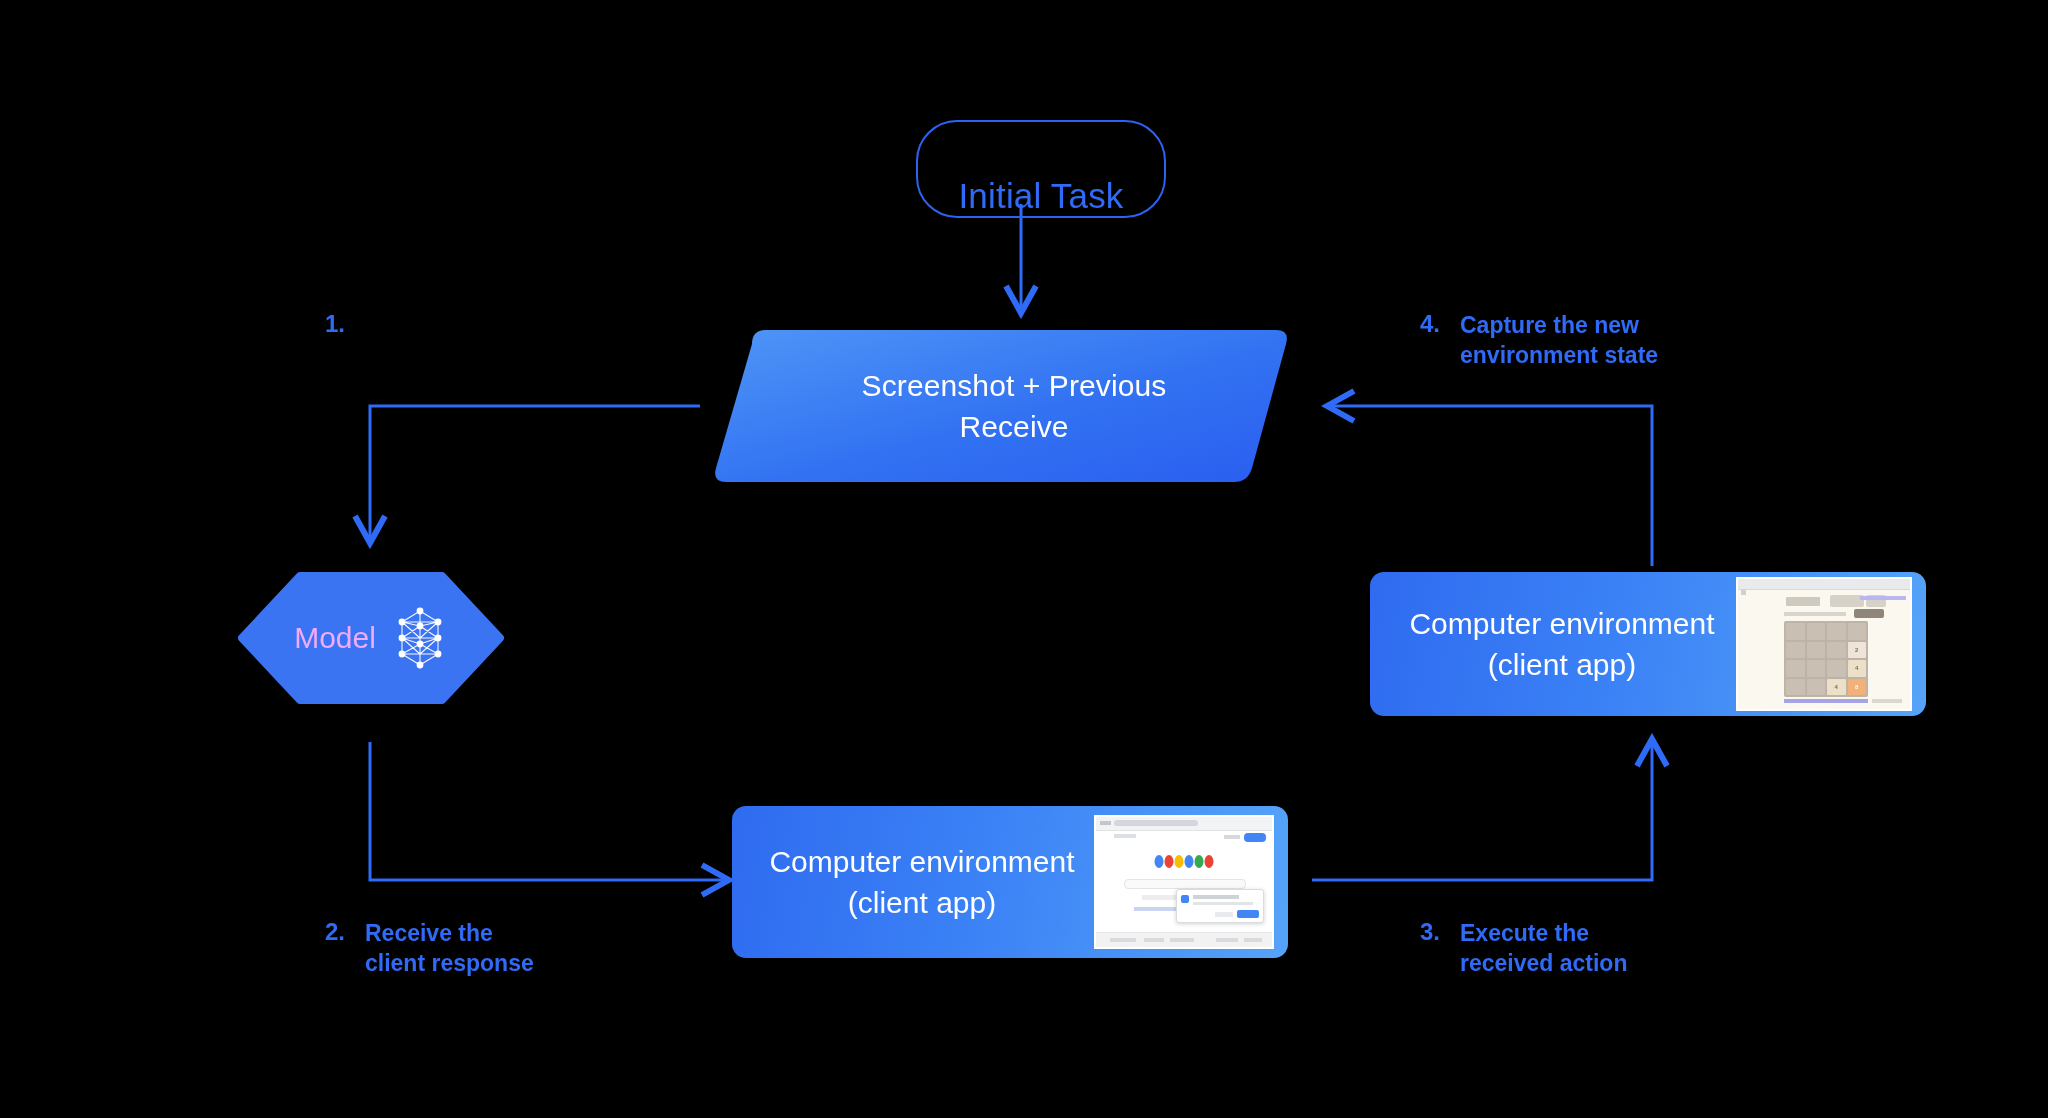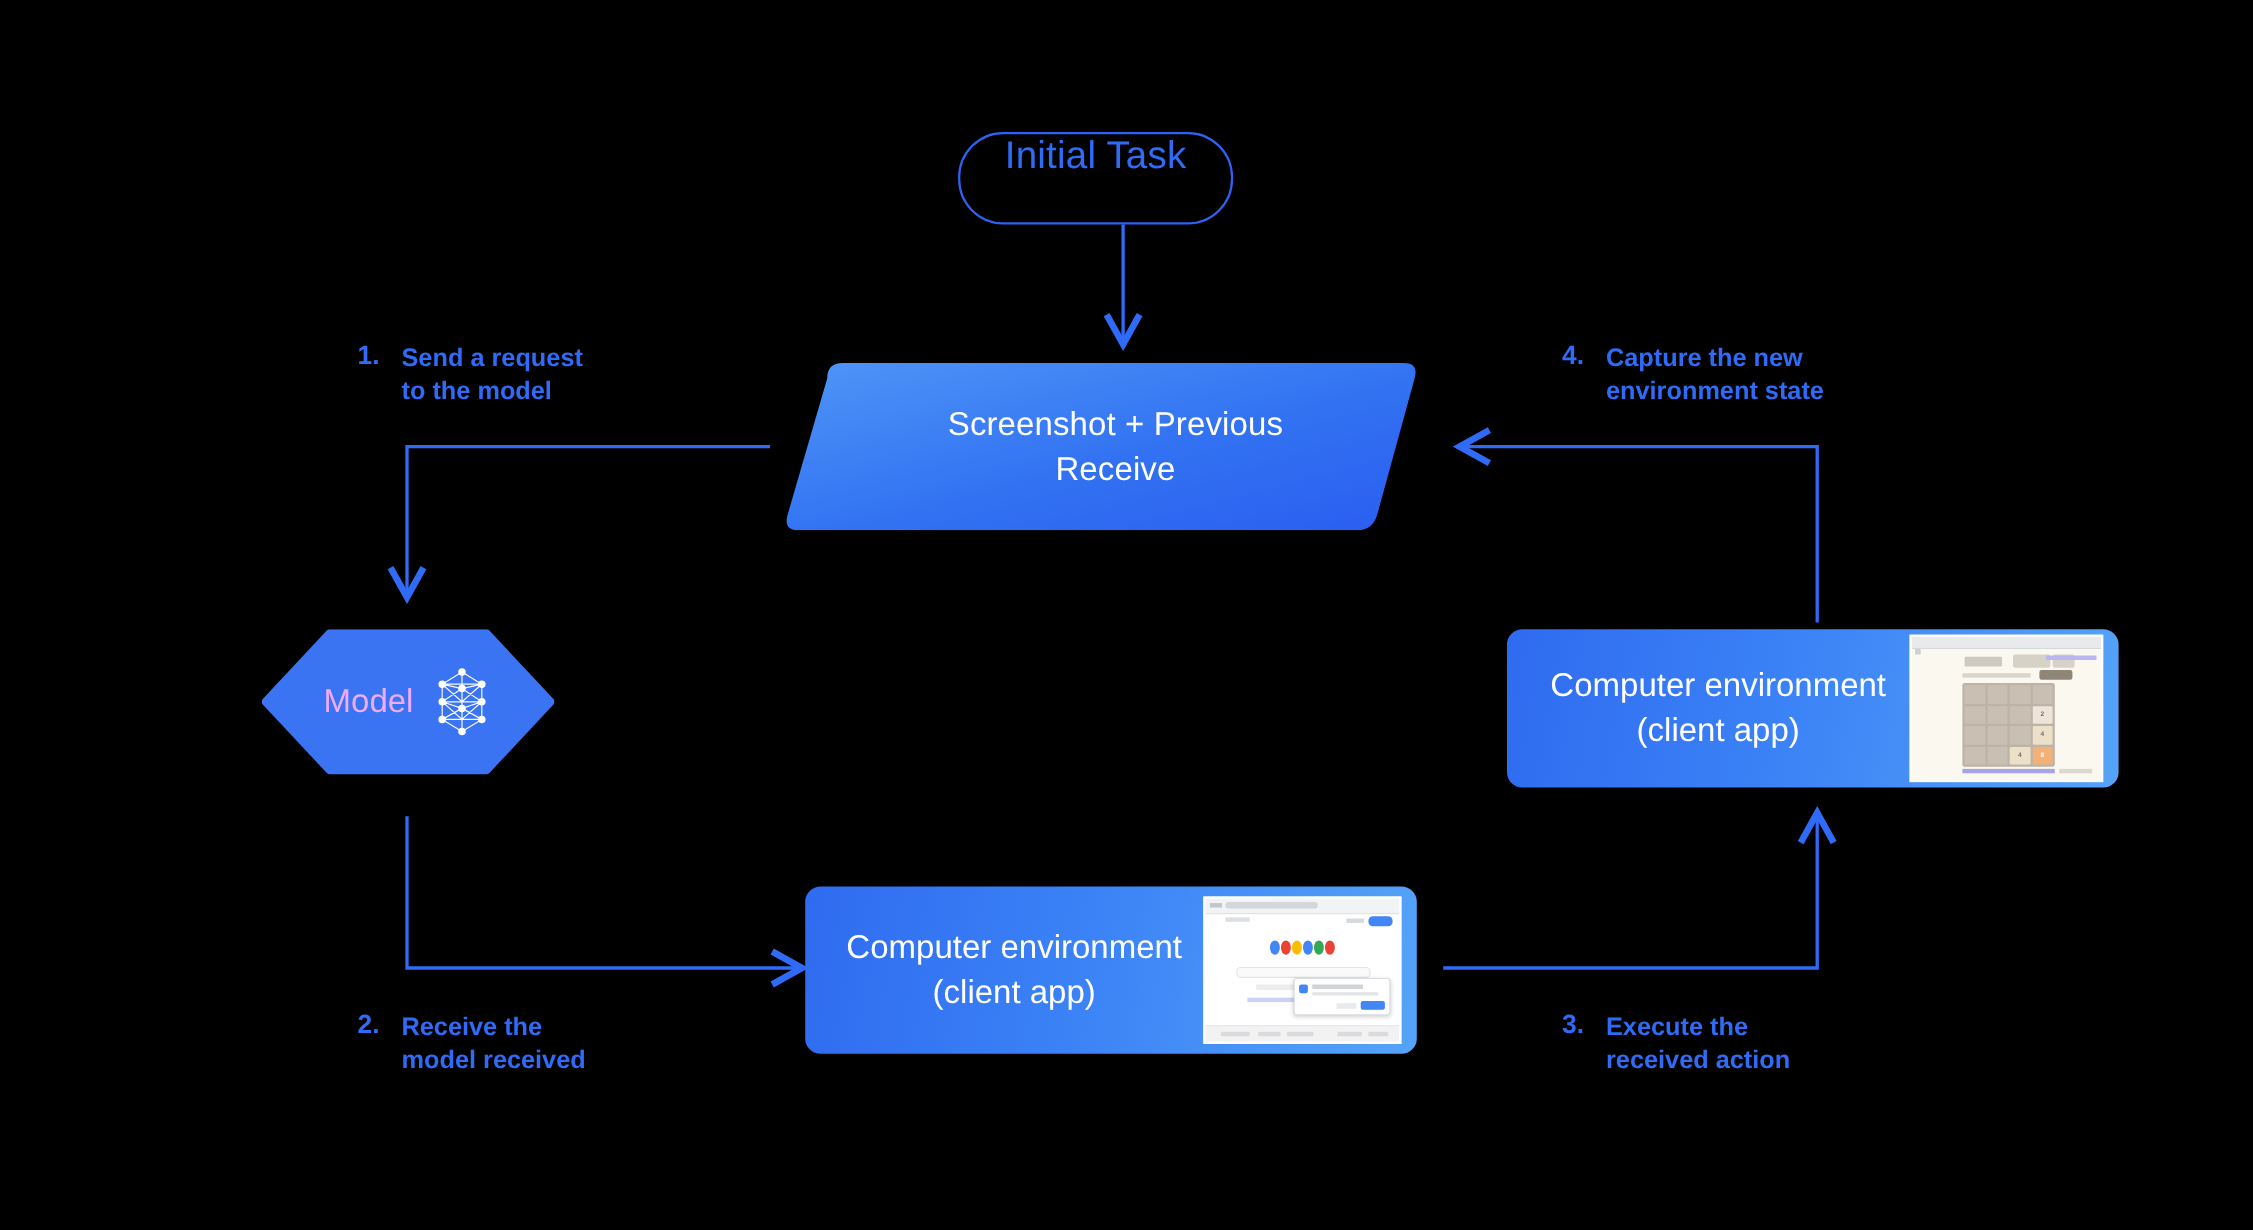--- a/index.html
+++ b/index.html
@@ -5,23 +5,23 @@
   html,body{margin:0;padding:0;background:#000;}
   body{
     width:2048px;height:1118px;position:relative;overflow:hidden;
     font-family:"Liberation Sans", sans-serif;
   }
   .stage{position:absolute;inset:0;}
   svg.wires{position:absolute;left:0;top:0;width:2048px;height:1118px;overflow:visible;}
 
   
   .pill{
-    position:absolute; left:871px; top:120px; width:250px; height:84px;
+    position:absolute; left:916px; top:120px; width:250px; height:98px;
     border:2.5px solid #2d62f5; border-radius:41px;
-    display:flex;align-items:flex-start;justify-content:center;
+    display:flex;align-items:flex-end;justify-content:center;
     box-sizing:border-box;
   }
   .pill span{
     color:#2f6bf7; font-size:35px; font-weight:500; letter-spacing:.2px;
   }
 
   
   .para-wrap{position:absolute; left:706px; top:330px; width:616px; height:152px;}
   .para-wrap .para-svg{position:absolute;left:0;top:0;width:616px;height:152px;}
   .para-label{
@@ -269,34 +269,32 @@
           <span style="left:74px;width:24px;"></span>
           <span style="left:120px;width:22px;"></span>
           <span style="left:148px;width:18px;"></span>
         </div>
       </div>
     </div>
   </div>
 
   <div class="step" id="step1">
     <div class="num">1.</div>
-    <div class="txt">Send a request
-to the model</div>
   </div>
 
   <div class="step" id="step4">
     <div class="num">4.</div>
     <div class="txt">Capture the new
 environment state</div>
   </div>
 
   <div class="step" id="step2">
     <div class="num">2.</div>
     <div class="txt">Receive the
-model received</div>
+client response</div>
   </div>
 
   <div class="step" id="step3">
     <div class="num">3.</div>
     <div class="txt">Execute the
 received action</div>
   </div>
 
 </div>
 

